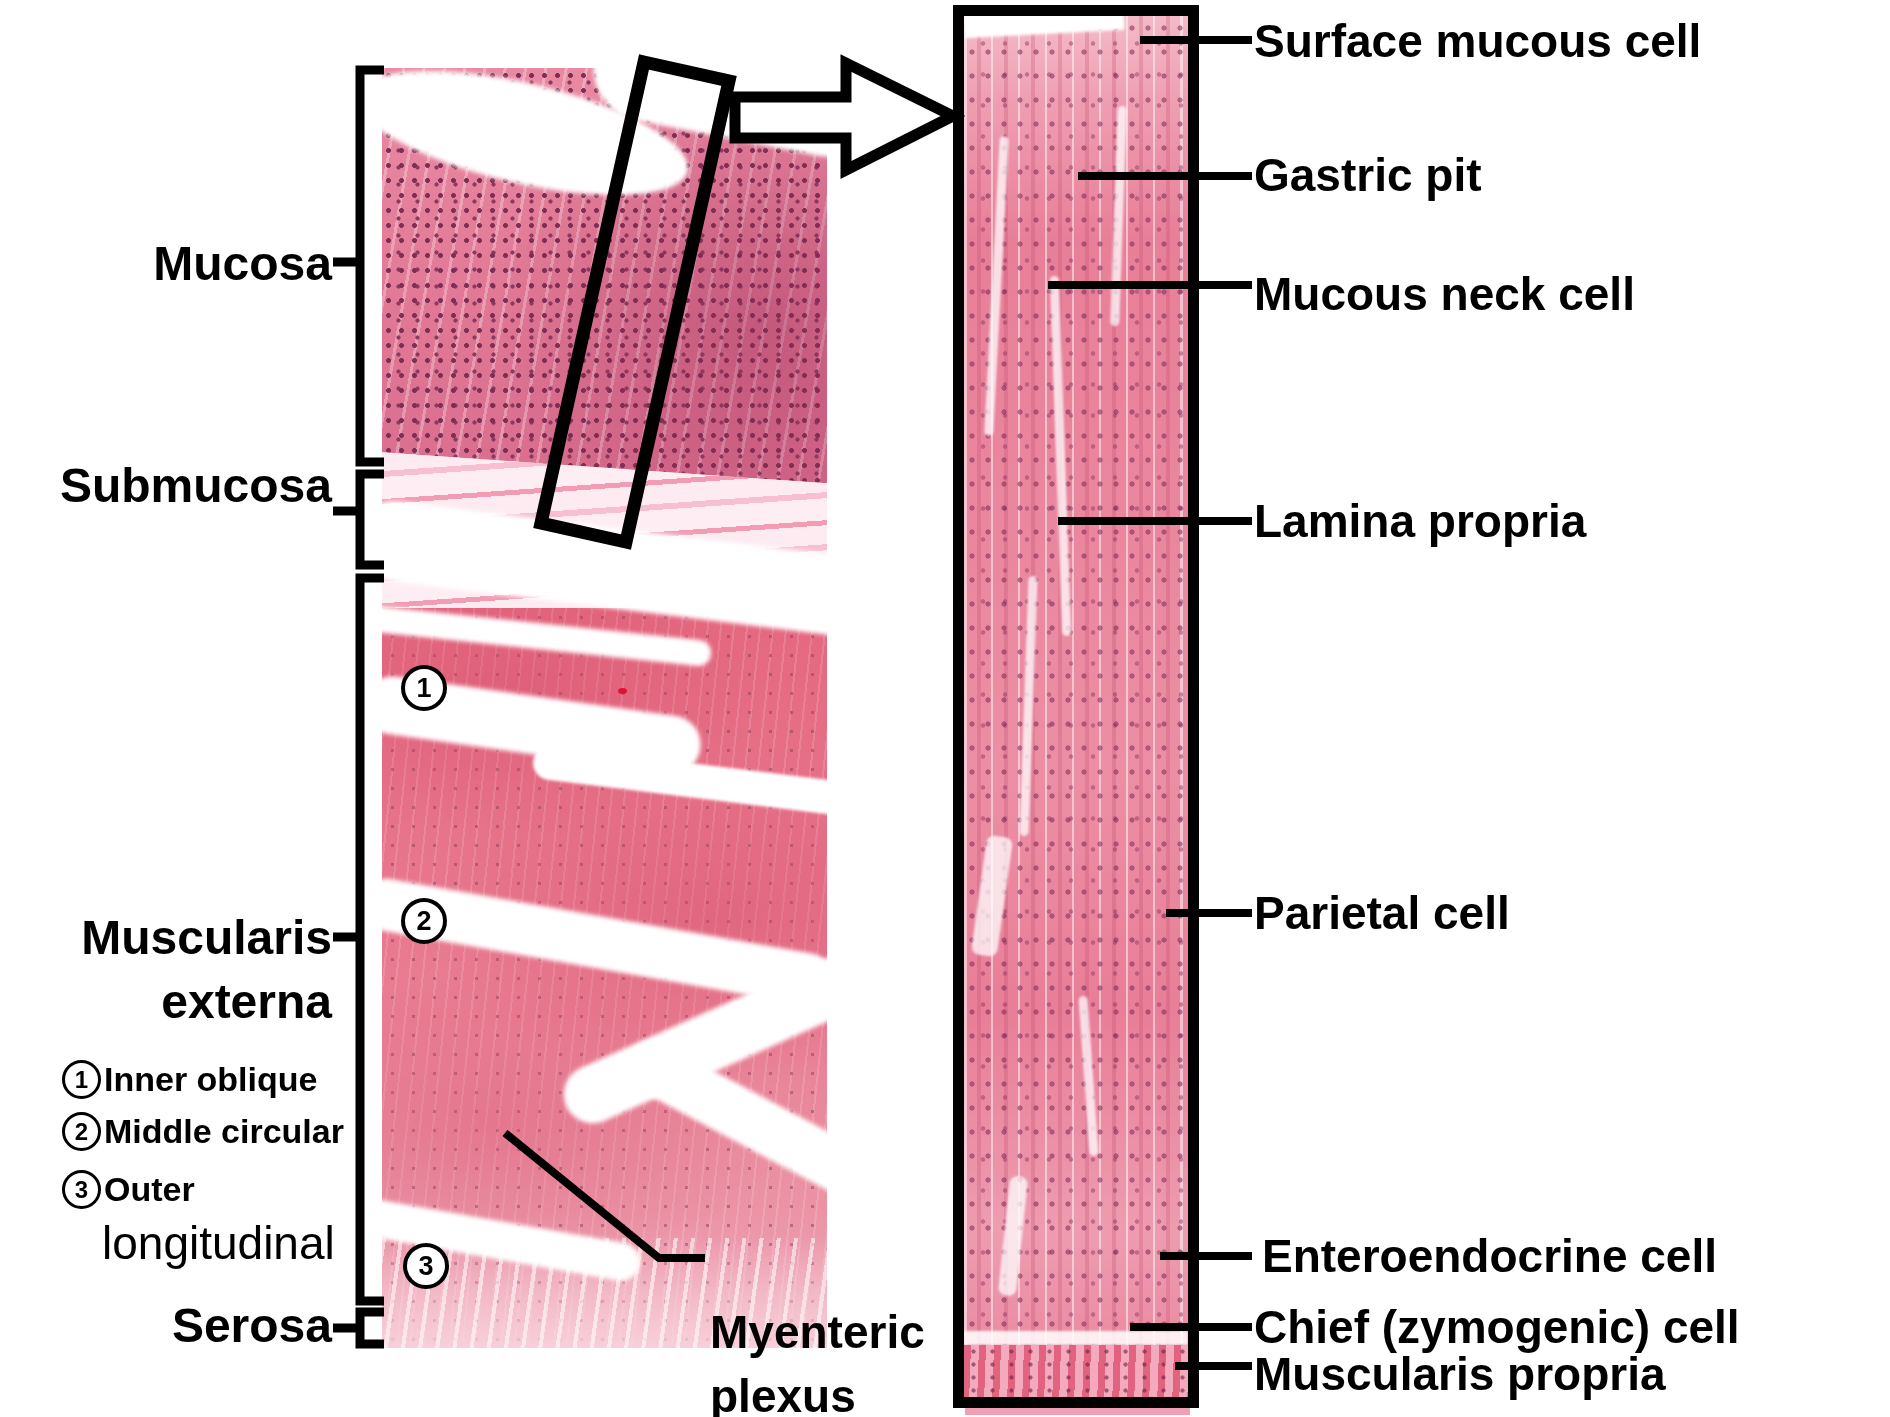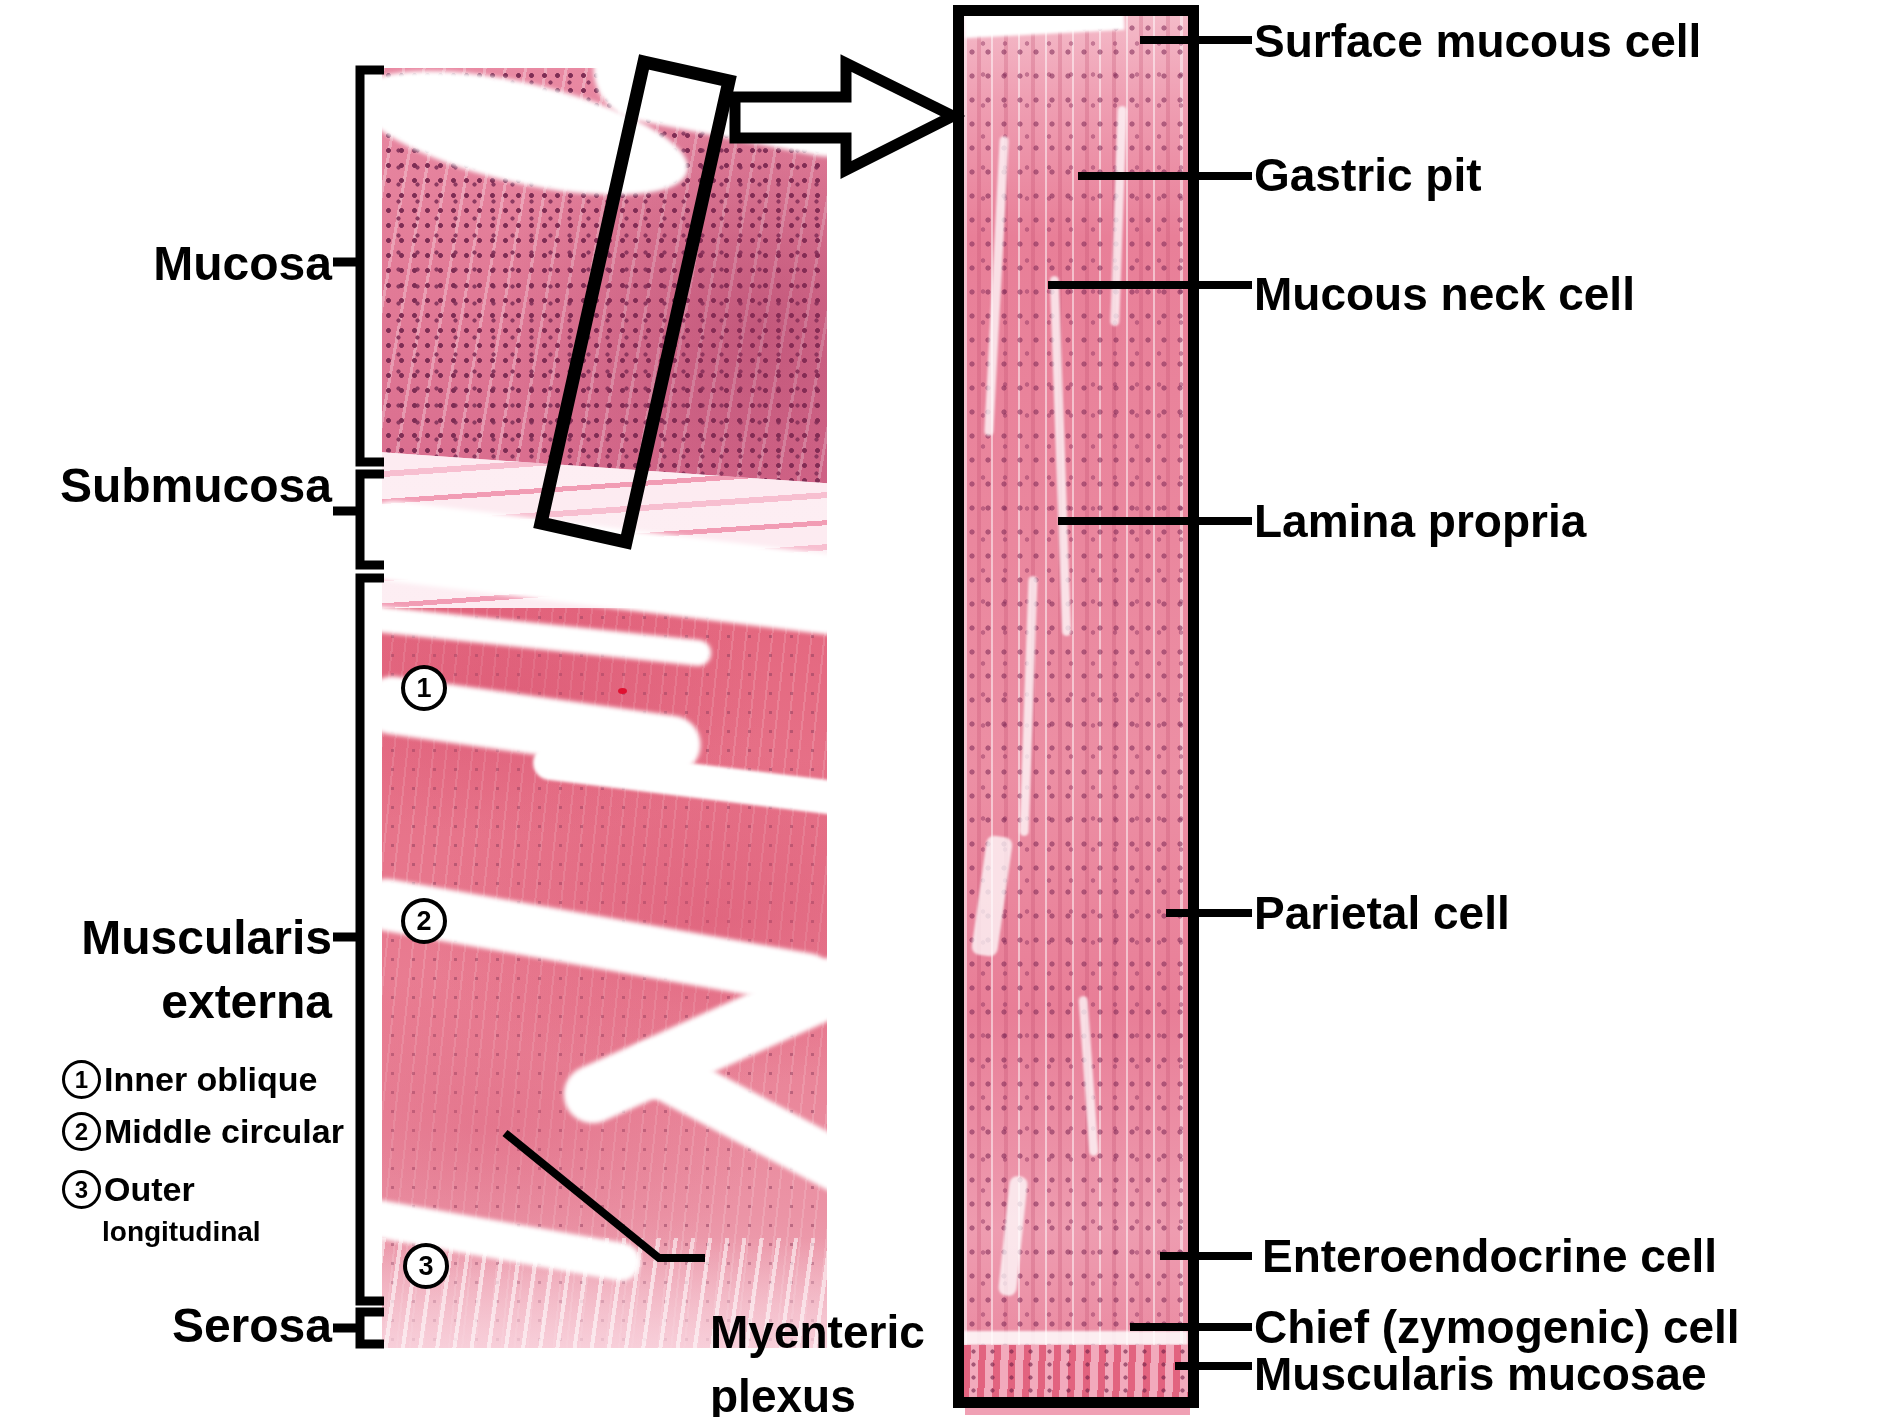--- a/index.html
+++ b/index.html
@@ -98,21 +98,21 @@
   .lbl-musext{top:906px;right:1558px;line-height:64px;}
   .lbl-serosa{top:1300px;right:1558px;}
   .lbl-myenteric{left:710px;top:1300px;font-size:46px;line-height:64px;z-index:6;}
 
   .legend-row{position:absolute;left:62px;display:flex;align-items:center;gap:3px;
               font-size:34px;font-weight:bold;z-index:6;white-space:nowrap;}
   .lg1{top:1060px;} .lg2{top:1112px;} .lg3{top:1170px;}
   .legend-circle{width:33px;height:33px;border:3px solid #000;border-radius:50%;background:#fff;
                  display:flex;align-items:center;justify-content:center;
                  font-size:24px;font-weight:bold;flex:0 0 auto;}
-  .legend-line2{position:absolute;left:102px;top:1216px;font-size:28px;font-weight:bold;z-index:6;}
+  .legend-line2{position:absolute;left:102px;top:1216px;font-size:46px;font-weight:normal;z-index:6;}
 
   .rlbl{position:absolute;left:1254px;font-size:46px;font-weight:bold;white-space:nowrap;z-index:6;}
   .r1{top:14px;} .r2{top:148px;} .r3{top:247px;margin-top:20px;} .r4{top:494px;}
   .r5{top:886px;} .r6{top:1229px;margin-left:8px;} .r7{top:1300px;} .r8{top:1347px;}
 </style>
 </head>
 <body>
 
 <div class="canvas">
 
@@ -215,15 +215,15 @@
     <div>plexus</div>
   </div>
 
   <div class="rlbl r1">Surface mucous cell</div>
   <div class="rlbl r2">Gastric pit</div>
   <div class="rlbl r3">Mucous neck cell</div>
   <div class="rlbl r4">Lamina propria</div>
   <div class="rlbl r5">Parietal cell</div>
   <div class="rlbl r6">Enteroendocrine cell</div>
   <div class="rlbl r7">Chief (zymogenic) cell</div>
-  <div class="rlbl r8">Muscularis mucosae</div>
+  <div class="rlbl r8">Muscularis propria</div>
 
 </div>
 
 </body></html>

